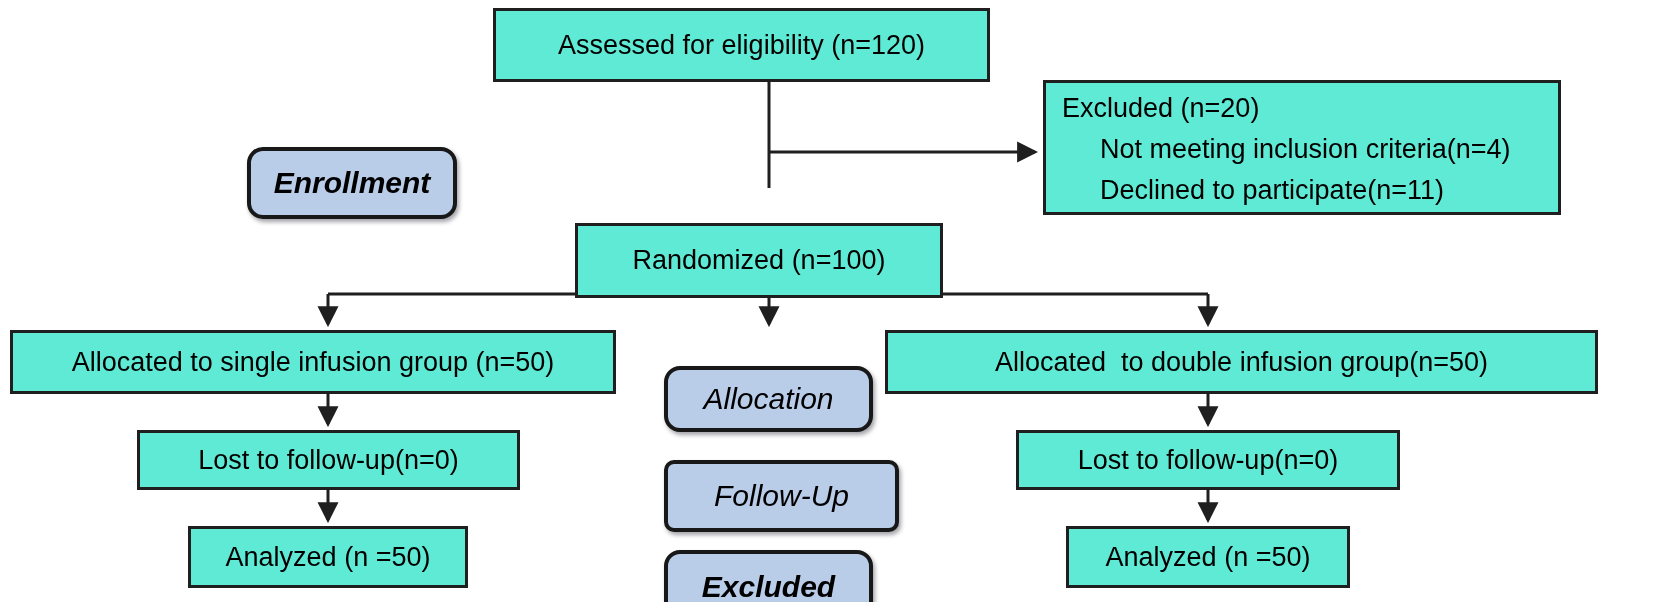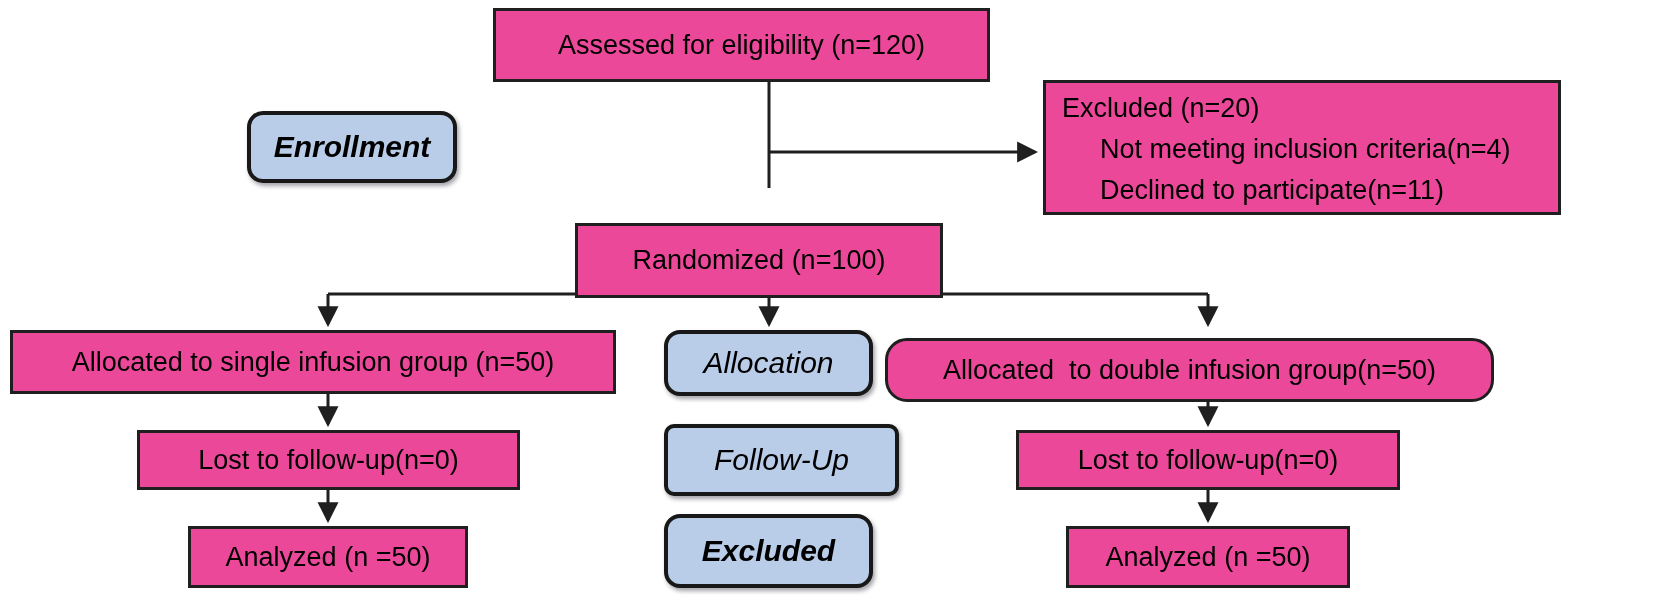--- a/index.html
+++ b/index.html
@@ -23,21 +23,21 @@
     z-index: 0;
   }
   .ln {
     fill: none;
     stroke: #1f1f1f;
     stroke-width: 3;
   }
   .node {
     position: absolute;
     box-sizing: border-box;
-    background: #ec4899;
+    background: #5eead4;
     border: 3px solid #1f1f1f;
     display: flex;
     align-items: center;
     justify-content: center;
     font-size: 27px;
     z-index: 1;
     white-space: pre-wrap;
     text-align: center;
   }
   .stage {
@@ -46,35 +46,36 @@
     background: #b9cce8;
     border: 4px solid #181818;
     border-radius: 16px;
     display: flex;
     align-items: center;
     justify-content: center;
     font-size: 30px;
     font-style: italic;
     z-index: 1;
     box-shadow: 2px 3px 4px rgba(50, 50, 65, 0.45);
+    margin-top: 36px;
   }
   .stage.bold { font-weight: bold; }
 
   
   .assessed      { left: 493px;  top: 8px;   width: 497px; height: 74px; }
   .enrollment    { left: 247px;  top: 111px; width: 210px; height: 72px; }
   .excluded      { left: 1043px; top: 80px;  width: 518px; height: 135px;
                    flex-direction: column; align-items: flex-start;
                    justify-content: flex-start; text-align: left;
                    padding: 5px 8px 5px 16px; line-height: 41px; }
   .excl-reason   { padding-left: 38px; }
   .randomized    { left: 575px;  top: 188px; width: 368px; height: 75px; margin-top: 35px; }
   .alloc-left    { left: 10px;   top: 330px; width: 606px; height: 64px; }
   .allocation    { left: 664px;  top: 330px; width: 209px; height: 66px; }
-  .alloc-right   { left: 885px;  top: 338px; width: 609px; height: 64px; border-radius: 22px; }
+  .alloc-right   { left: 885px;  top: 330px; width: 713px; height: 64px; }
   .lost-left     { left: 137px;  top: 430px; width: 383px; height: 60px; }
   .followup      { left: 664px;  top: 424px; width: 235px; height: 72px; border-radius: 10px; }
   .lost-right    { left: 1016px; top: 430px; width: 384px; height: 60px; }
   .analyzed-left { left: 188px;  top: 526px; width: 280px; height: 62px; }
   .analysis      { left: 664px;  top: 514px; width: 209px; height: 74px; }
   .analyzed-right{ left: 1066px; top: 526px; width: 284px; height: 62px; }
 </style>
 </head>
 <body>
 

